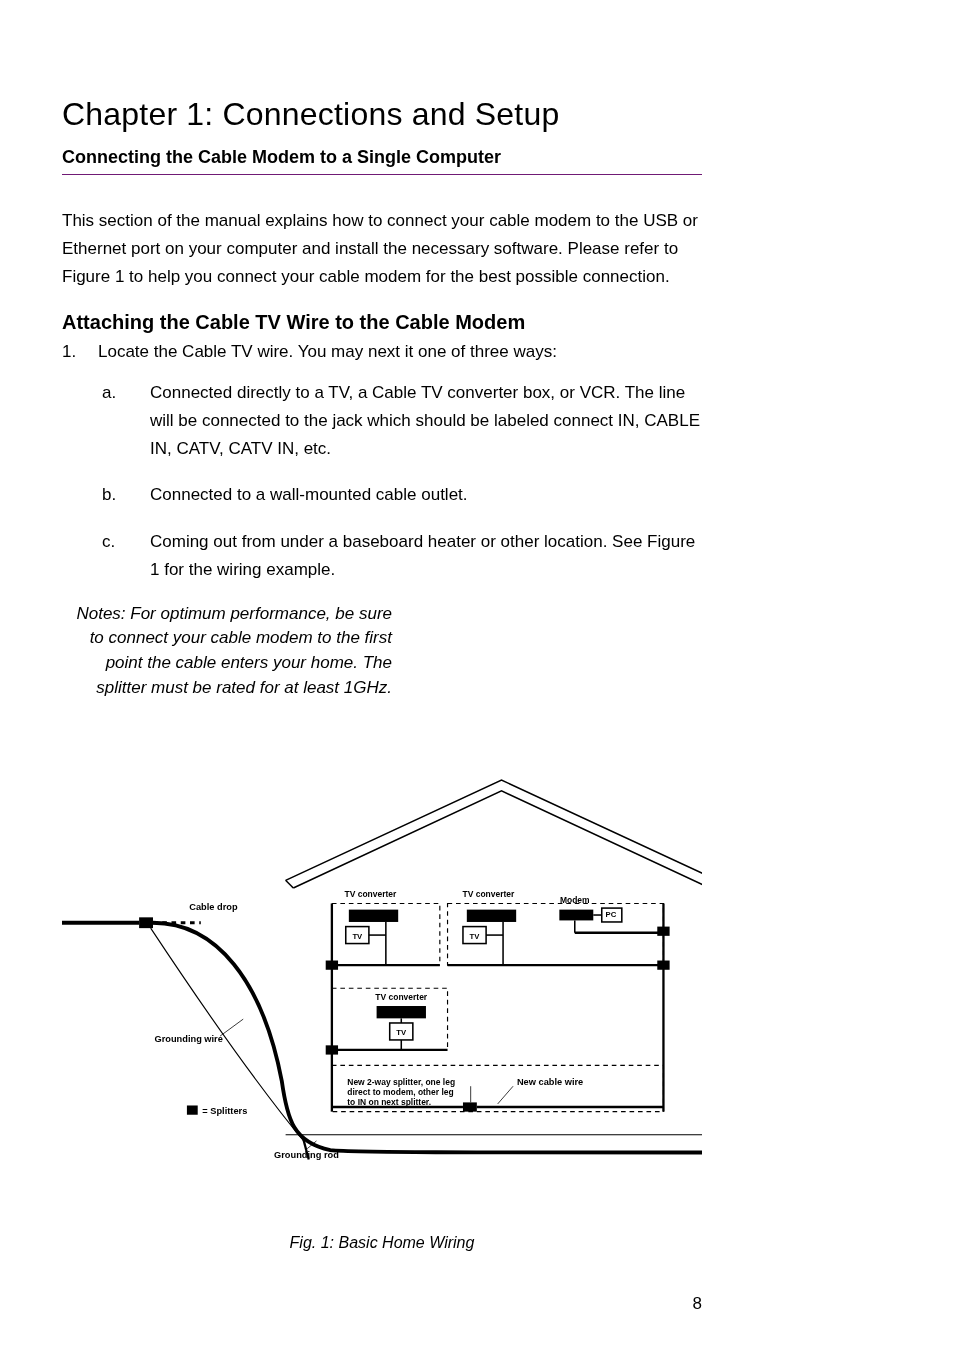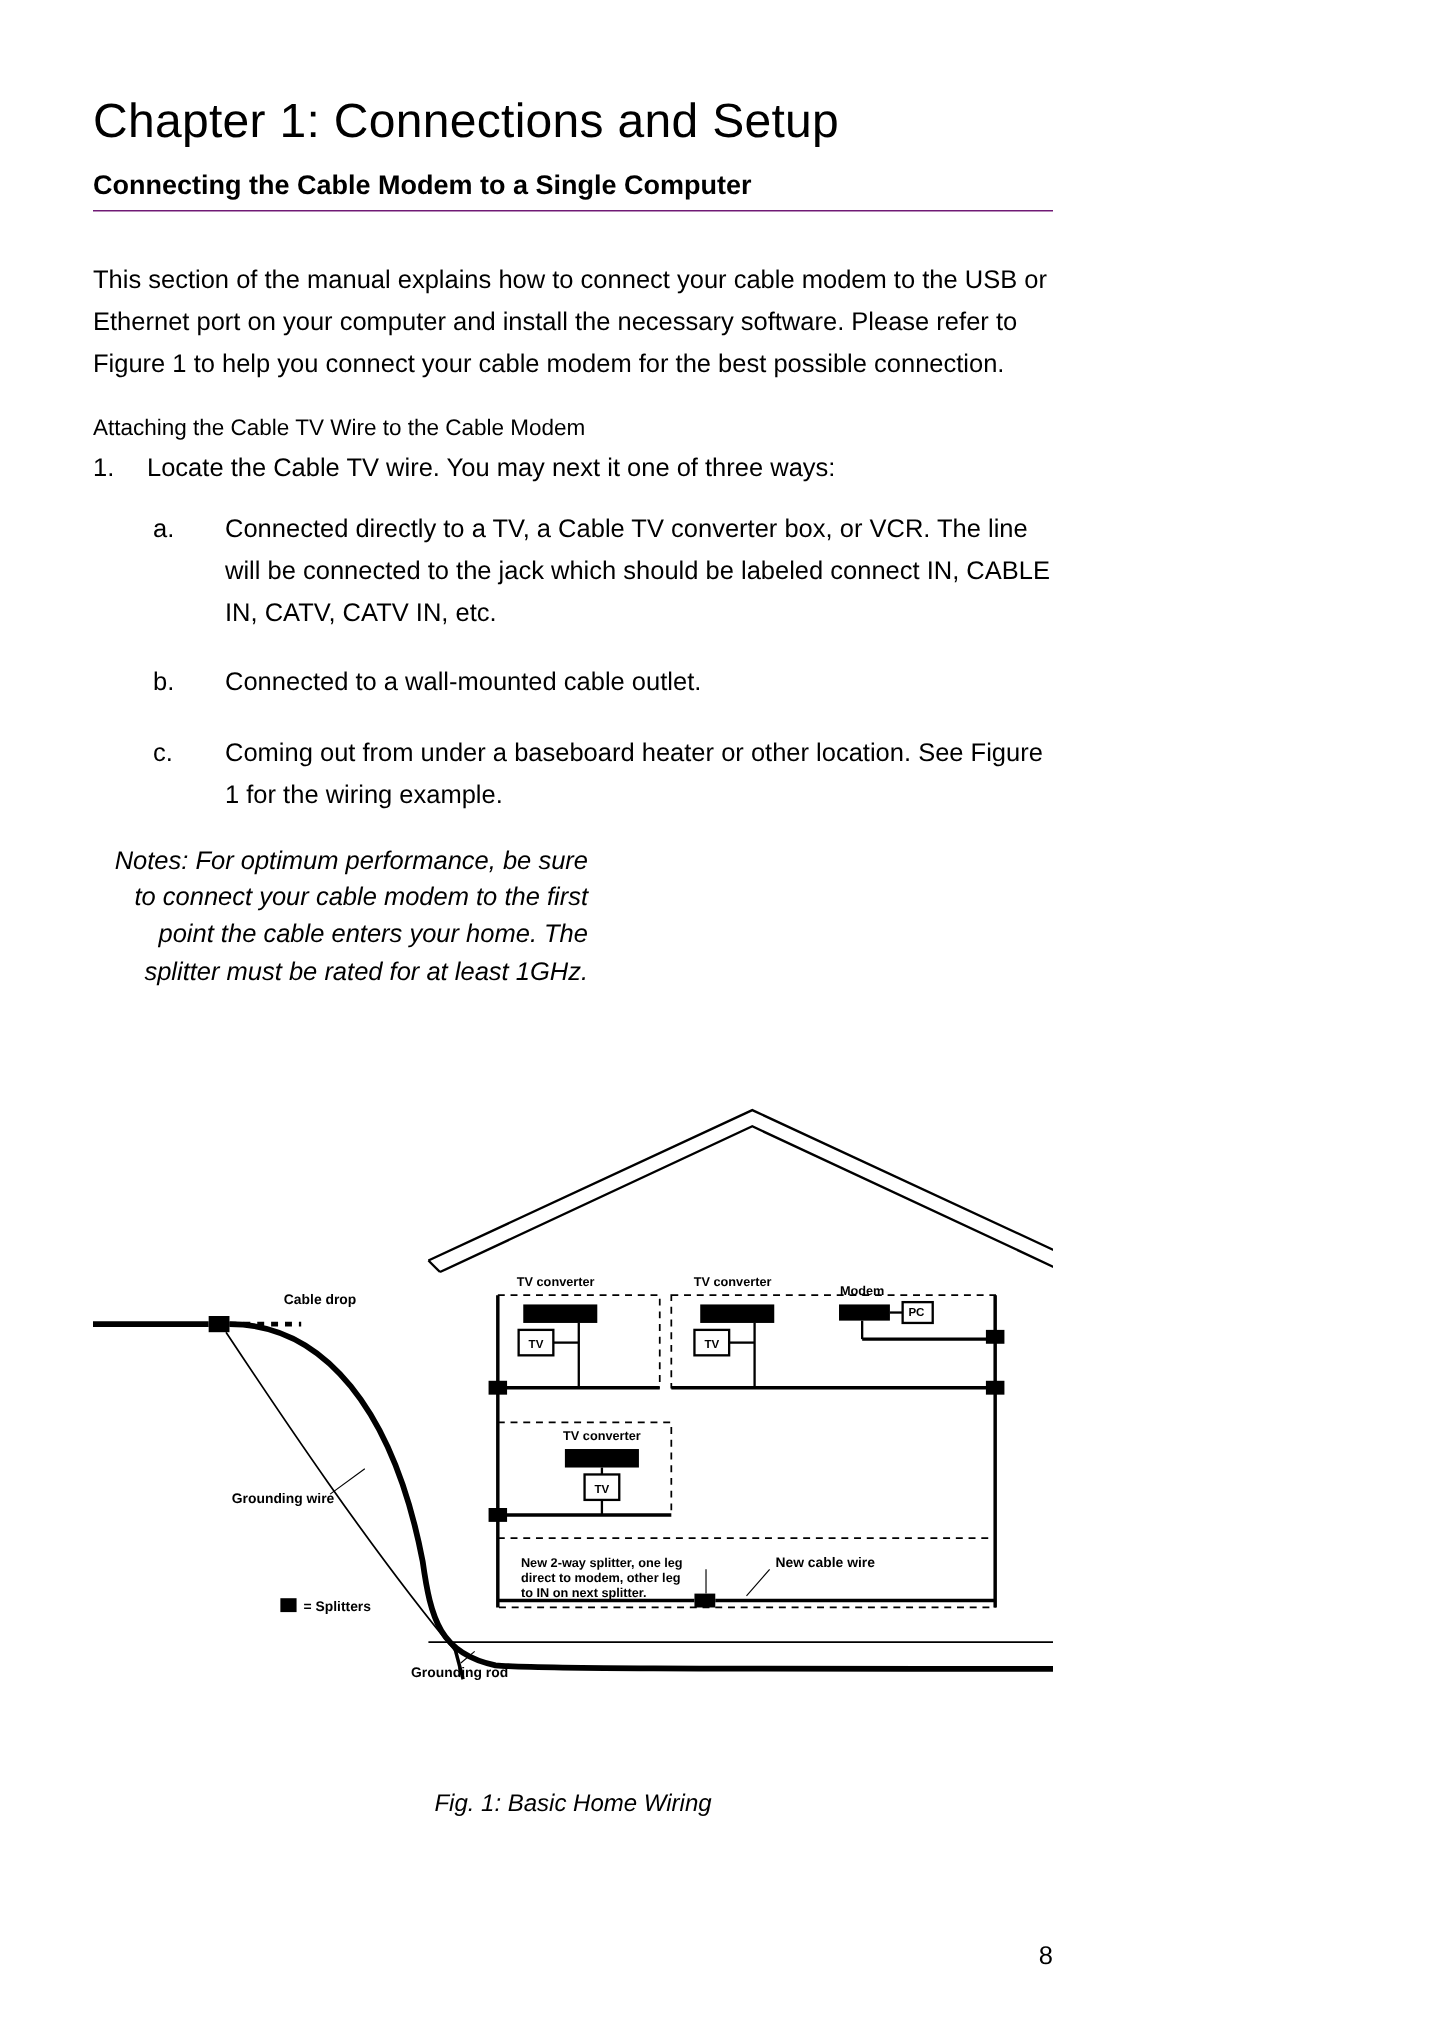--- a/index.html
+++ b/index.html
@@ -5,21 +5,21 @@
   html, body {
     margin: 0;
     padding: 0;
     background: #fff;
     font-family: "Segoe UI", "Helvetica Neue", Arial, sans-serif;
     color: #000;
   }
   .page {
     width: 764px;
     min-height: 1350px;
-    padding: 62px 62px 40px 62px;
+    padding: 96px 62px 40px 62px;
     box-sizing: border-box;
     position: relative;
   }
   h1.chapter-title {
     font-size: 32px;
     font-weight: 400;
     margin: 0 0 14px 0;
     letter-spacing: 0.2px;
   }
   h2.section-title {
@@ -28,22 +28,22 @@
     margin: 0 0 6px 0;
     padding-bottom: 6px;
     border-bottom: 1px solid #701a75;
   }
   p.intro {
     font-size: 17px;
     line-height: 1.65;
     margin: 32px 0 20px 0;
   }
   h3.subsection-title {
-    font-size: 15px;
-    font-weight: 400;
+    font-size: 20px;
+    font-weight: 700;
     margin: 14px 0 4px 0;
   }
   .step-row {
     display: flex;
     font-size: 17px;
     line-height: 1.6;
     margin-bottom: 4px;
   }
   .step-num {
     width: 36px;

